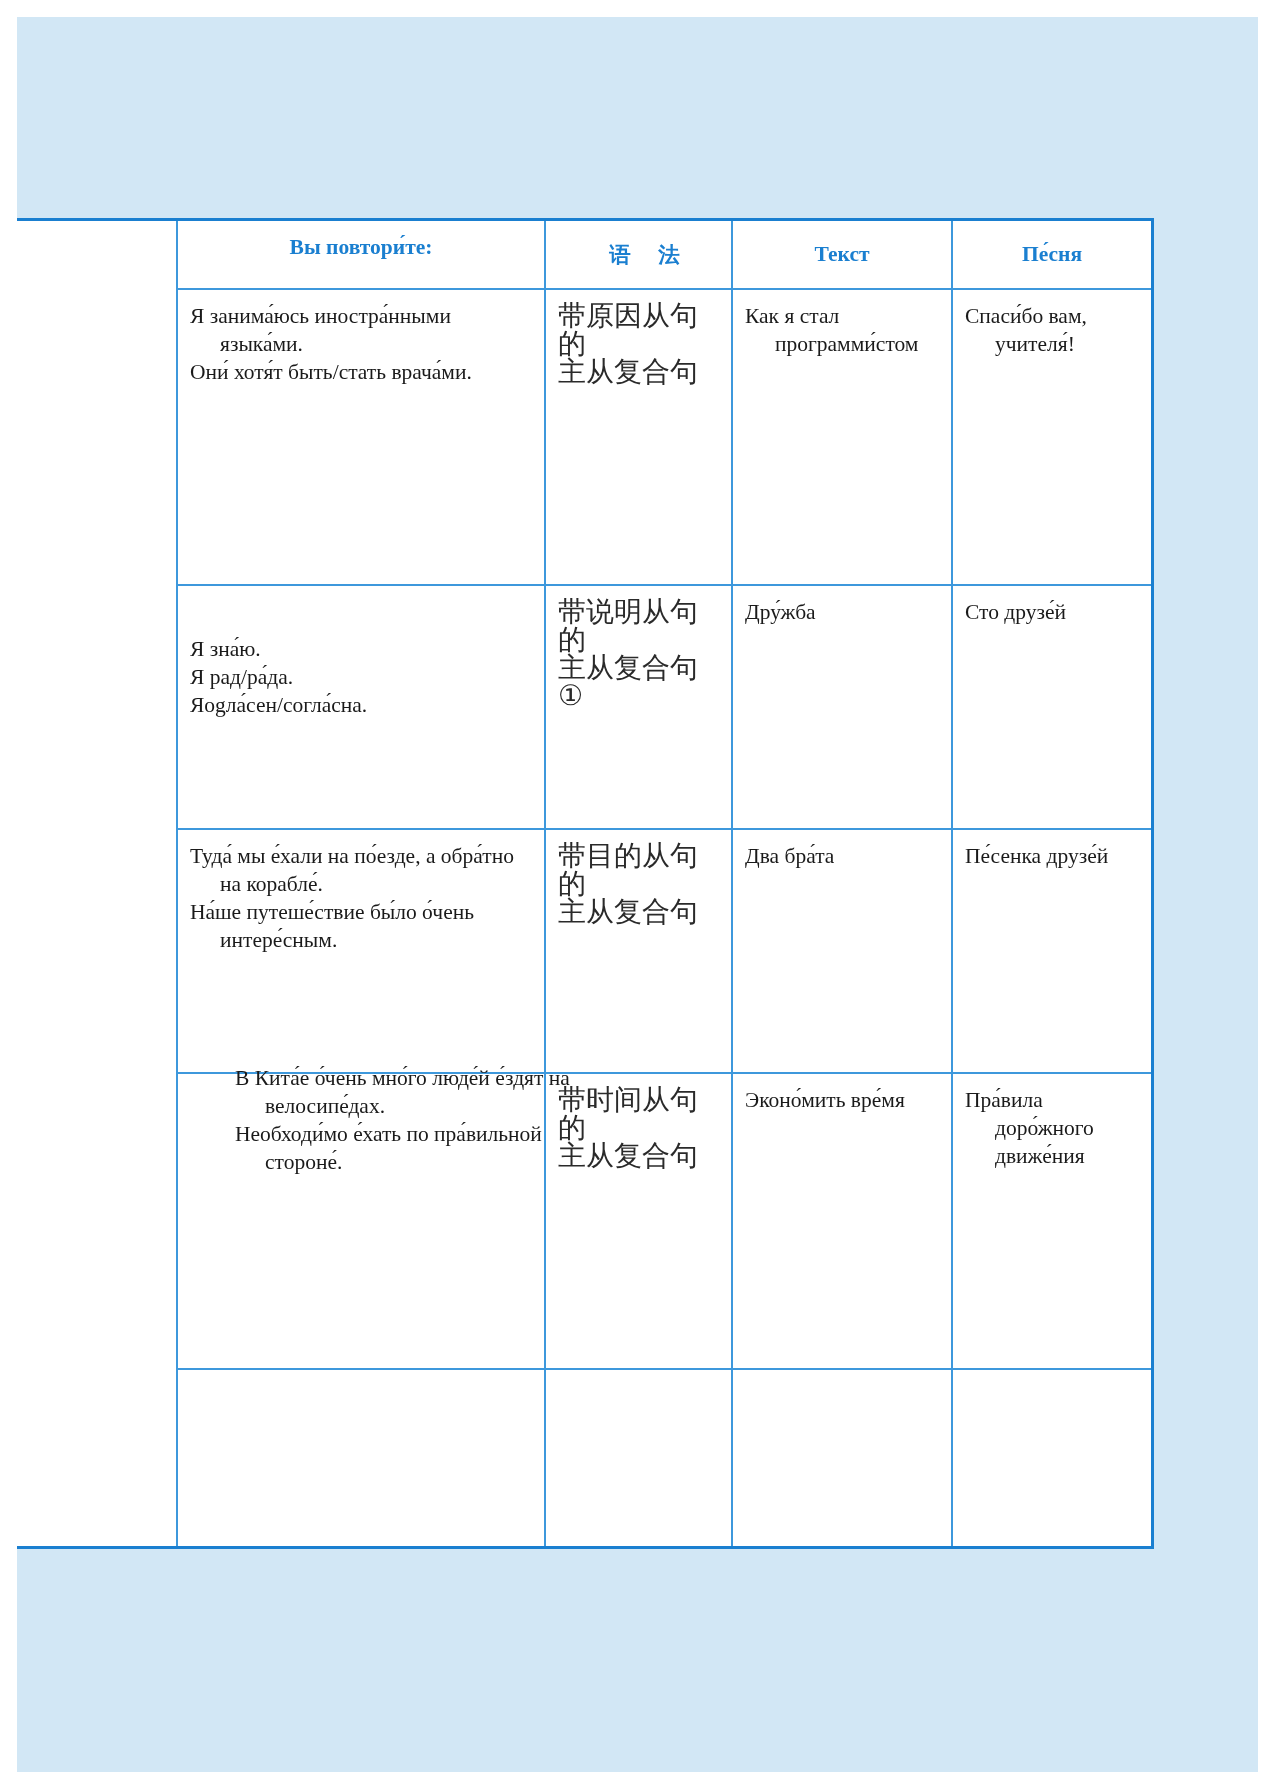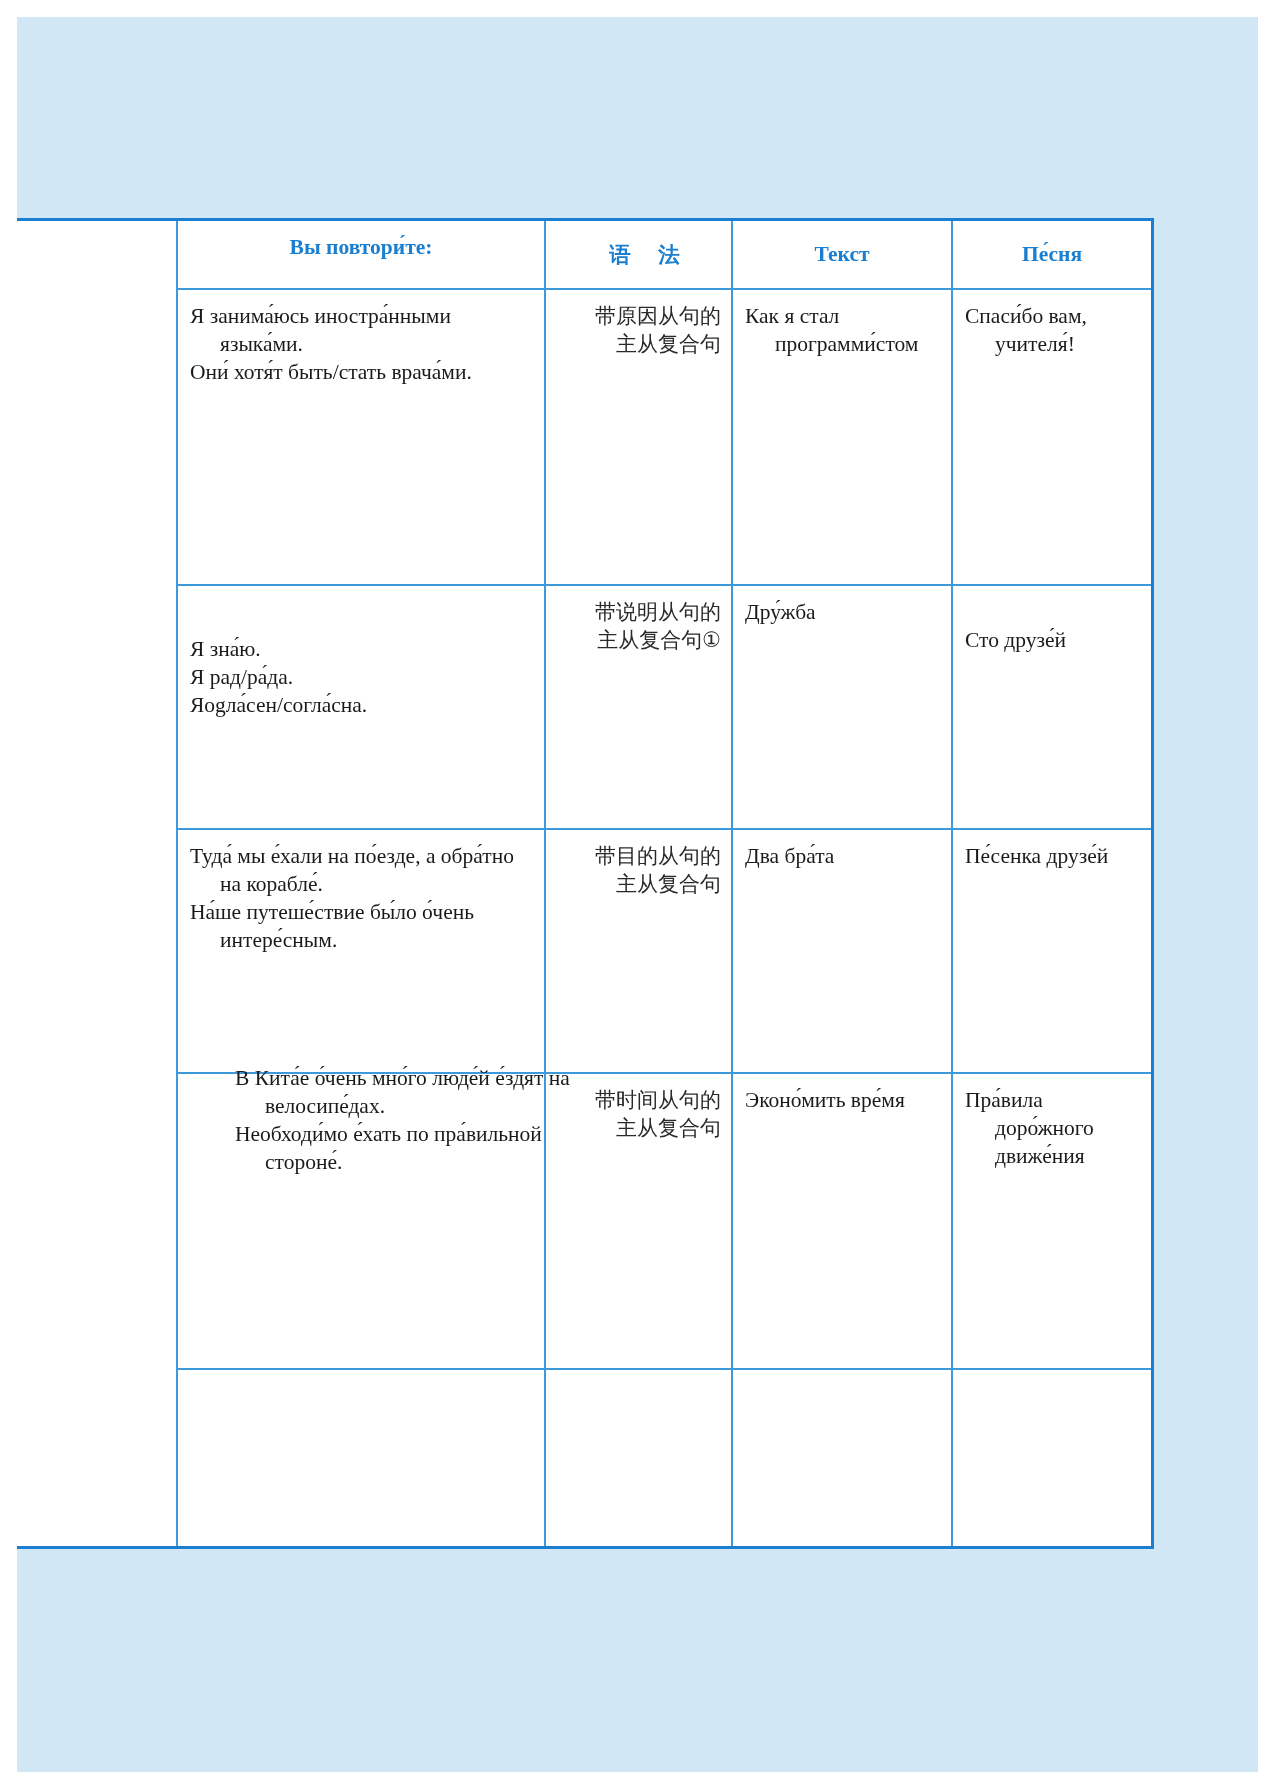--- a/index.html
+++ b/index.html
@@ -78,23 +78,22 @@
       letter-spacing: 10px;
       padding-left: 22px;
     }
     .line {
       display: block;
       text-indent: -30px;
       padding-left: 30px;
     }
     .zh-text {
       font-family: "DejaVu Sans", sans-serif;
-      font-size: 21px;
+      font-size: 28px;
       color: #2a2a2a;
-      text-align: right;
     }
   </style>
 </head>
 <body>
 
 <div class="page-bg"></div>
 <div class="panel"></div>
 
 <div class="grid">
 
@@ -134,21 +133,21 @@
     <span class="line">Я рад/ра́да.</span>
     <span class="line">Яogла́сен/согла́сна.</span>
   </div>
   <div class="cell zh-text" style="left:370px; top:365px; width:185px; height:242px;">
     <span class="line" style="padding-left:0;text-indent:0;">带说明从句的</span>
     <span class="line" style="padding-left:0;text-indent:0;">主从复合句①</span>
   </div>
   <div class="cell" style="left:557px; top:365px; width:218px; height:242px;">
     <span class="line">Дру́жба</span>
   </div>
-  <div class="cell" style="left:777px; top:365px; width:198px; height:242px;margin-top:28px;">
+  <div class="cell" style="left:777px; top:365px; width:198px; height:242px;">
     <span class="line">Сто друзе́й</span>
   </div>
 
   <div class="cell" style="left:2px; top:609px; width:366px; height:242px;">
     <span class="line">Туда́ мы е́хали на по́езде, а обра́тно на корабле́.</span>
     <span class="line">На́ше путеше́ствие бы́ло о́чень интере́сным.</span>
   </div>
   <div class="cell zh-text" style="left:370px; top:609px; width:185px; height:242px;">
     <span class="line" style="padding-left:0;text-indent:0;">带目的从句的</span>
     <span class="line" style="padding-left:0;text-indent:0;">主从复合句</span>

